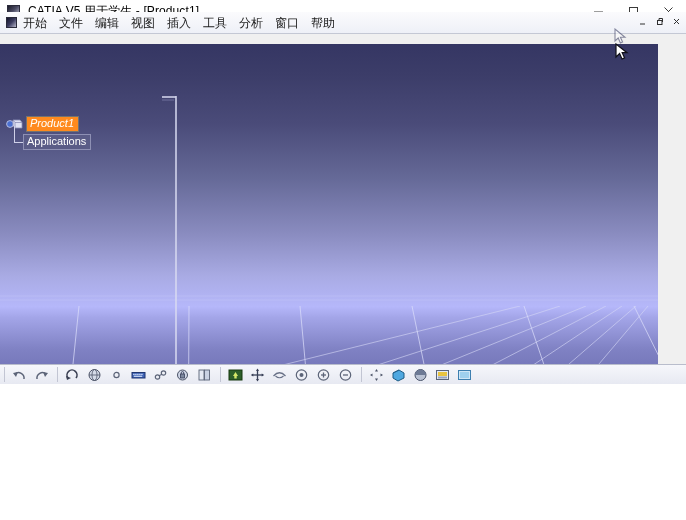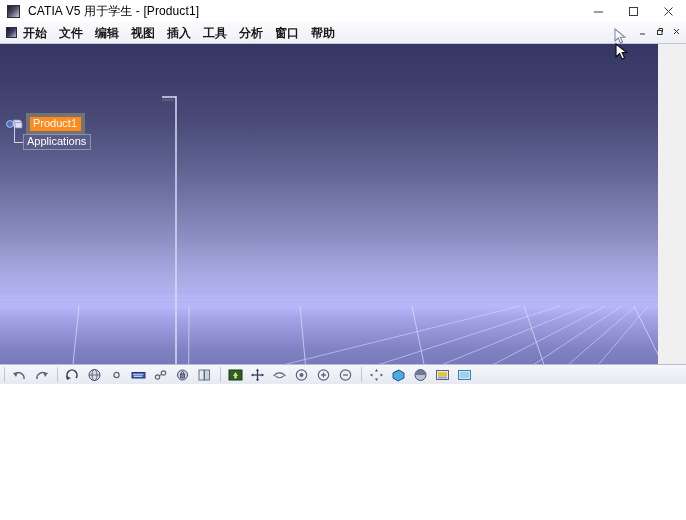--- a/index.html
+++ b/index.html
@@ -61,28 +61,27 @@
     align-items: center;
     justify-content: center;
     font-size: 12px;
     color: #3a3a3a;
     line-height: 1;
   }
 
   
   .menubar {
     position: absolute;
-    left: 0; top: 22px;
+    left: 0; top: 12px;
     width: 686px; height: 22px;
     background: linear-gradient(#fbfbfd, #eef0f7);
     border-bottom: 1px solid #c4c8d4;
     display: flex;
     align-items: center;
     box-sizing: border-box;
-    font-weight: bold;
   }
   .menu-start-icon {
     width: 11px; height: 11px;
     margin-left: 6px; margin-right: 1px;
     background: linear-gradient(135deg,#14142a 0%, #3d3d60 50%, #b9b9cd 100%);
     border: 1px solid #2a2a3a;
     box-sizing: border-box;
   }
   .menu-item {
     padding: 3px 7px 3px 5px;
@@ -177,22 +176,23 @@
     position: relative;
     flex: 0 0 auto;
     margin-right: 2px;
   }
   .tree-label-product {
     background: #ff8a1e;
     color: #ffffff;
     padding: 1px 4px 2px 3px;
     font-size: 11px;
     line-height: 11px;
-    border: 4px solid #737373;
+    border: 1px solid #737373;
     box-sizing: border-box;
+    font-style: italic;
   }
   .tree-child {
     margin-left: 8px;
     margin-top: 2px;
     position: relative;
     height: 16px;
     display: flex;
     align-items: center;
     text-align: center;
   }

